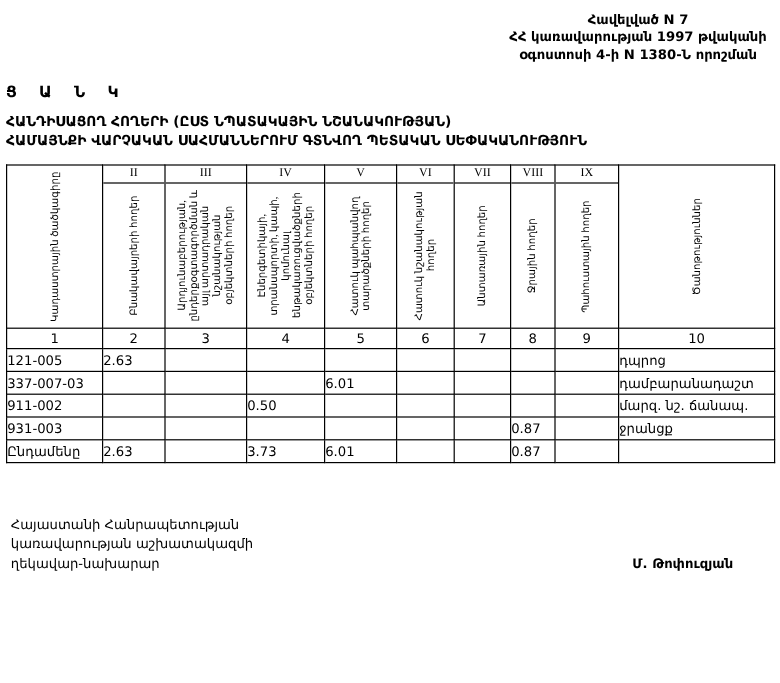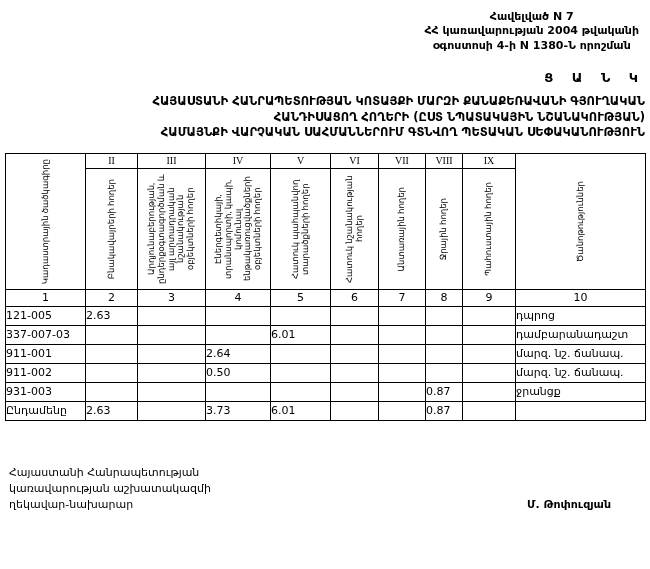--- a/index.html
+++ b/index.html
@@ -1,21 +1,21 @@
 <!DOCTYPE html>
 <html><head>
 <meta charset="utf-8">
 <style>
   html,body { margin:0; padding:0; background:#ffffff; color:#000; }
   body { font-family:"DejaVu Sans", sans-serif; }
   .page { width:650px; height:569px; box-sizing:border-box; padding:8px 5px 0 5px; position:relative; overflow:hidden; background:#fff; }
 
   .appendix { width:-moz-fit-content; width:fit-content; margin:2px 6px 0 auto; text-align:center; font-weight:bold; font-size:11px; line-height:1.3; }
 
-  .titleblock { text-align:right; font-weight:bold; margin-top:16px; font-size:11.5px; line-height:1.35; }
+  .titleblock { text-align:left; font-weight:bold; margin-top:16px; font-size:11.5px; line-height:1.35; }
   .title-main { font-size:13px; letter-spacing:7px; margin-bottom:8px; }
 
   table.grid { border-collapse:collapse; table-layout:fixed; width:640px; margin-top:12px; }
   table.grid th, table.grid td { border:1px solid #000; padding:0; overflow:hidden; }
 
   th.hdr { height:135px; vertical-align:top; font-weight:normal; }
   .hdr-inner { display:flex; flex-direction:column; height:100%;font-family:Liberation Serif, serif; }
   .roman { height:14px; line-height:14px; border-bottom:1px solid #000; text-align:center; font-size:10px; flex:0 0 auto; }
   .vcell { flex:1 1 auto; display:flex; align-items:center; justify-content:center; overflow:hidden; }
   .vtext { display:inline-block; writing-mode:vertical-rl; transform:rotate(180deg); font-size:8.5px; line-height:1.15; max-height:114px; text-align:center; }
@@ -30,27 +30,26 @@
   .footer-left { font-weight:normal; font-size:11px; line-height:1.45; }
   .signature { font-weight:bold; font-size:11px; padding-bottom:2px;text-align:right; }
 </style>
 </head>
 <body>
 
 <div class="page">
 
   <div class="appendix">
     <div>Հավելված N 7</div>
-    <div>ՀՀ կառավարության 2004 թվականի</div>
+    <div>ՀՀ կառավարության 1997 թվականի</div>
     <div>օգոստոսի 4-ի N 1380-Ն որոշման</div>
   </div>
 
   <div class="titleblock">
     <div class="title-main">Ց Ա Ն Կ</div>
-    <div>ՀԱՅԱՍՏԱՆԻ ՀԱՆՐԱՊԵՏՈՒԹՅԱՆ ԿՈՏԱՅՔԻ ՄԱՐԶԻ ՔԱՆԱՔԵՌԱՎԱՆԻ ԳՅՈՒՂԱԿԱՆ</div>
     <div>ՀԱՆԴԻՍԱՑՈՂ ՀՈՂԵՐԻ  (ԸՍՏ ՆՊԱՏԱԿԱՅԻՆ ՆՇԱՆԱԿՈՒԹՅԱՆ)</div>
     <div>ՀԱՄԱՅՆՔԻ ՎԱՐՉԱԿԱՆ ՍԱՀՄԱՆՆԵՐՈՒՄ ԳՏՆՎՈՂ ՊԵՏԱԿԱՆ ՍԵՓԱԿԱՆՈՒԹՅՈՒՆ</div>
   </div>
 
   <table class="grid">
     <colgroup>
       <col style="width:80px">
         <col style="width:52px">
         <col style="width:68px">
         <col style="width:65px">
@@ -175,32 +174,20 @@
       <td></td>
       <td></td>
       <td>6.01</td>
       <td></td>
       <td></td>
       <td></td>
       <td></td>
       <td class="note-cell">դամբարանադաշտ</td>
     </tr>
     <tr class="data-row">
-      <td class="code-cell">911-001</td>
-      <td></td>
-      <td></td>
-      <td>2.64</td>
-      <td></td>
-      <td></td>
-      <td></td>
-      <td></td>
-      <td></td>
-      <td class="note-cell">մարզ. նշ. ճանապ.</td>
-    </tr>
-    <tr class="data-row">
       <td class="code-cell">911-002</td>
       <td></td>
       <td></td>
       <td>0.50</td>
       <td></td>
       <td></td>
       <td></td>
       <td></td>
       <td></td>
       <td class="note-cell">մարզ. նշ. ճանապ.</td>

